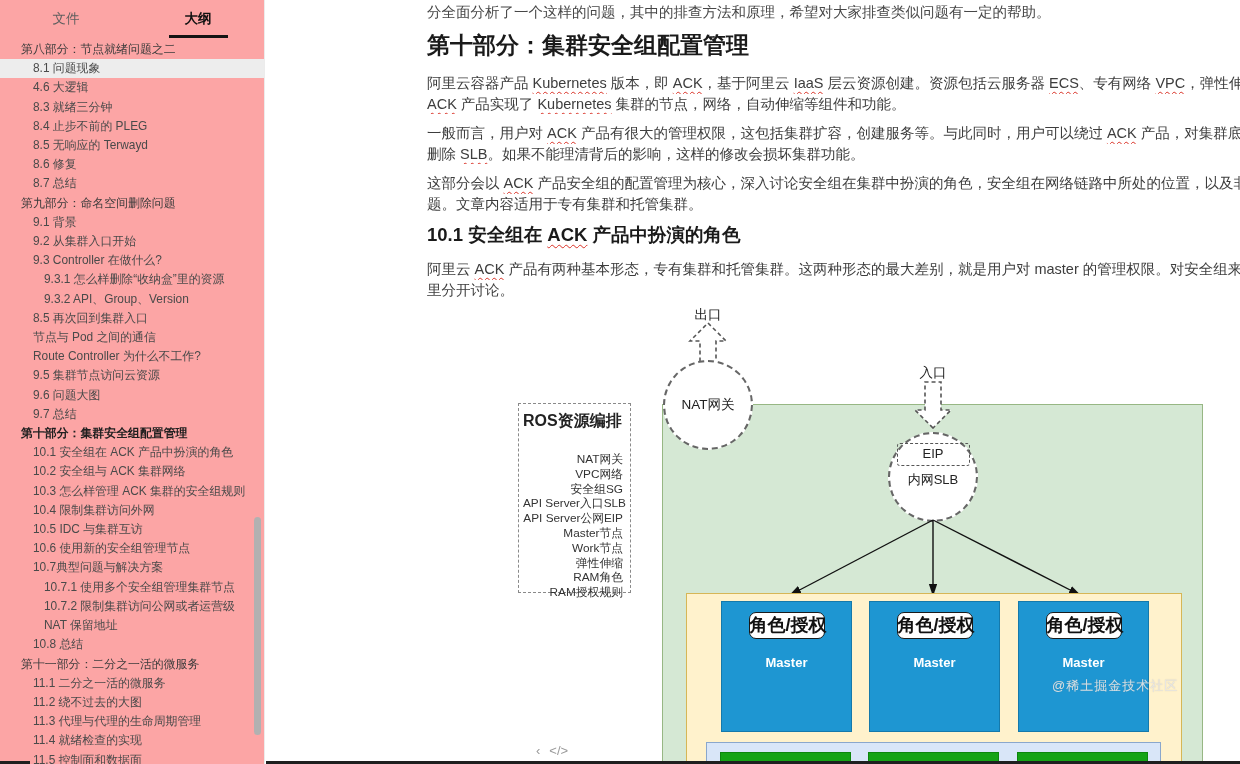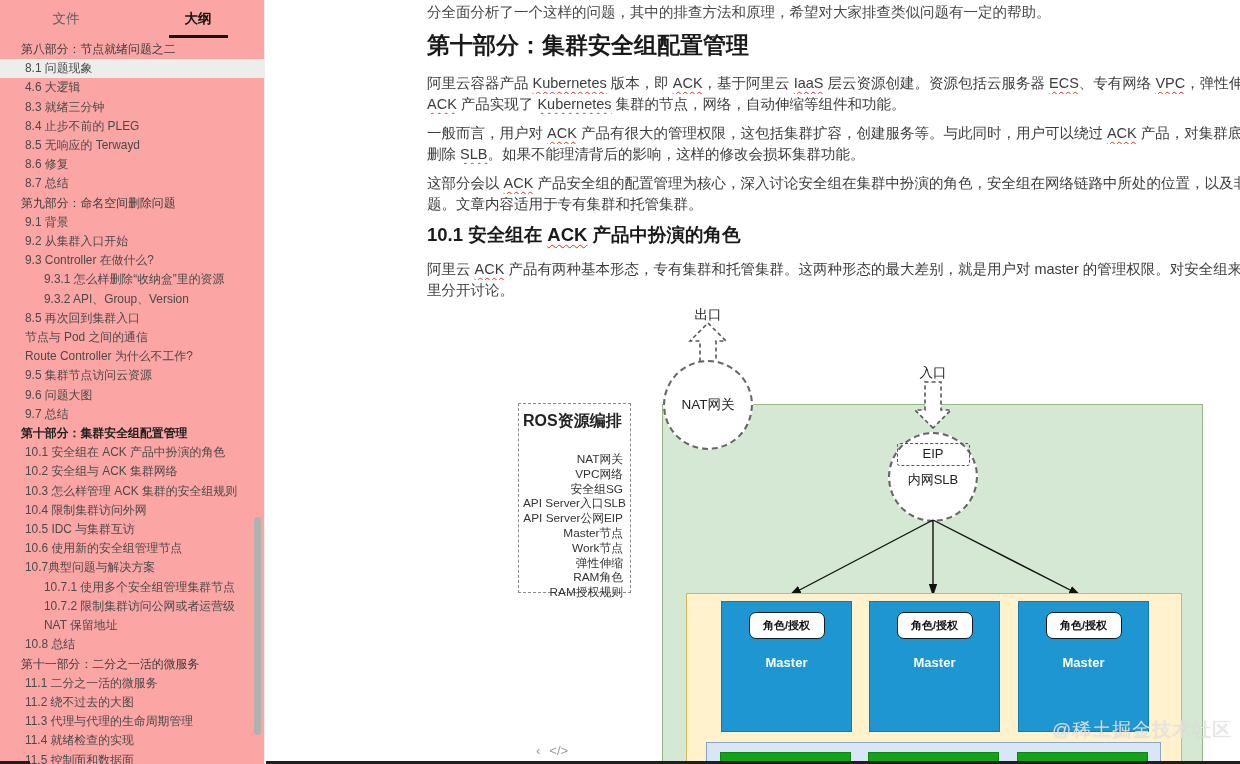--- a/index.html
+++ b/index.html
@@ -10,21 +10,21 @@
   }
   
   .sidebar{position:absolute;left:0;top:0;width:264px;height:764px;background:#fca5a5;border-right:1px solid #ececec;}
   .tabbar{display:flex;height:40px;}
   .tab{width:50%;text-align:center;padding-top:10px;font-size:13.5px;color:#5f5f5f;cursor:pointer;}
   .tab.active{color:#111;font-weight:700;}
   .tab.active .tab-label{display:inline-block;border-bottom:3px solid #141414;padding:0 16px 7px 16px;}
   .toc-list{position:absolute;top:40px;left:0;right:0;}
   .toc-item{line-height:19.2px;font-size:11.9px;color:#4a4a4a;padding-right:10px;}
   .toc-item.lvl0{padding-left:21px;color:#3b3b3b;}
-  .toc-item.lvl1{padding-left:25px;}
+  .toc-item.lvl1{padding-left:33px;}
   .toc-item.lvl2{padding-left:44px;}
   .toc-item.active{background:#ededed;}
   .toc-item.bold{font-weight:700;color:#202020;}
   .scroll-thumb{position:absolute;left:254px;top:517px;width:7px;height:218px;background:#b1b1b1;border-radius:4px;}
   
   .main{position:absolute;left:265px;top:0;width:975px;height:764px;background:#fff;overflow:hidden;}
   .content{position:absolute;left:162px;top:0;width:813px;}
   .pline{white-space:nowrap;overflow:hidden;line-height:20.5px;font-size:14.5px;color:#3d3d3d;}
   .para{margin:0 0 9px 0;}
   .intro-line{padding-top:2px;line-height:20px;font-size:14.5px;color:#474747;white-space:nowrap;overflow:hidden;}
@@ -40,25 +40,25 @@
   .flow-label{position:absolute;width:60px;text-align:center;font-size:13.5px;color:#222;}
   .dash-circle{position:absolute;width:90px;height:90px;border-radius:50%;border:2px dashed #666;background:#fff;box-sizing:border-box;text-align:center;}
   .nat-circle{left:398px;top:360px;}
   .nat-circle .circle-text{margin-top:34px;font-size:13.5px;color:#222;}
   .slb-circle{left:623px;top:432px;}
   .eip-tag{width:73px;height:23px;margin:9px auto 0 auto;border:1.5px dashed #555;border-radius:3px;box-sizing:border-box;font-size:13px;color:#222;line-height:20px;}
   .slb-text{margin-top:5px;font-size:13px;color:#222;}
   .arrow-svg{position:absolute;}
   .yellow-box{position:absolute;left:421px;top:593px;width:496px;height:171px;background:var(--yellow-fill);border:1px solid var(--yellow-border);box-sizing:border-box;}
   .master-box{position:absolute;top:7px;width:131px;height:131px;background:var(--blue-fill);border:1px solid var(--blue-border);box-sizing:border-box;text-align:center;}
-  .role-tag{width:76px;height:27px;margin:10px auto 0 auto;background:#fff;border:1.6px solid #1a1a1a;border-radius:7px;box-sizing:border-box;font-size:11px;font-weight:600;color:#111;line-height:24px;white-space:nowrap;}
+  .role-tag{width:76px;height:27px;margin:10px auto 0 auto;background:#fff;border:1.6px solid #1a1a1a;border-radius:7px;box-sizing:border-box;font-size:18px;font-weight:600;color:#111;line-height:24px;white-space:nowrap;}
   .master-label{margin-top:16px;font-size:13px;color:#fff;font-weight:bold;}
   .lightblue-box{position:absolute;left:441px;top:742px;width:455px;height:30px;background:var(--lightblue-fill);border:1px solid var(--lightblue-border);box-sizing:border-box;}
   .bgreen{position:absolute;top:752px;width:131px;height:20px;background:var(--bgreen-fill);border:1px solid var(--bgreen-border);box-sizing:border-box;}
-  .watermark{position:absolute;left:787px;top:717px;font-size:19px;letter-spacing:1px;color:rgba(236,236,236,0.85);text-shadow:0 0 1px rgba(130,130,130,0.45);white-space:nowrap;}
+  .watermark{position:absolute;left:787px;top:677px;font-size:13px;letter-spacing:1px;color:rgba(236,236,236,0.85);text-shadow:0 0 1px rgba(130,130,130,0.45);white-space:nowrap;}
   
   .pane-footer-icons{position:absolute;left:271px;top:743px;font-size:13px;color:#9a9a9a;letter-spacing:0;}
   .pane-footer-icons .fi{display:inline-block;margin-right:9px;cursor:pointer;}
   .bottom-bar-left{position:absolute;left:0;bottom:0;width:30px;height:3px;background:#1f1f1f;}
   .bottom-bar-right{position:absolute;left:266px;right:0;bottom:0;height:3px;background:#1f1f1f;}
 </style>
 </head>
 <body style="--wavy-red: #d93025; --green-fill: #d5e8d4; --green-border: #97b784; --yellow-fill: #fff2cc; --yellow-border: #d6b656; --blue-fill: #1e96d2; --blue-border: #1579ab; --lightblue-fill: #d9e6f8; --lightblue-border: #8aa7cc; --bgreen-fill: #15a315; --bgreen-border: #0d860d;">
 
 <div class="sidebar">

